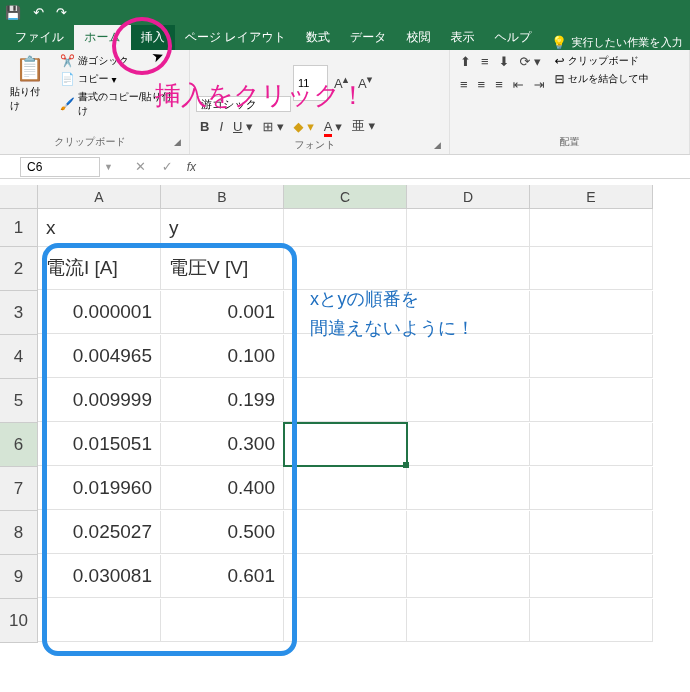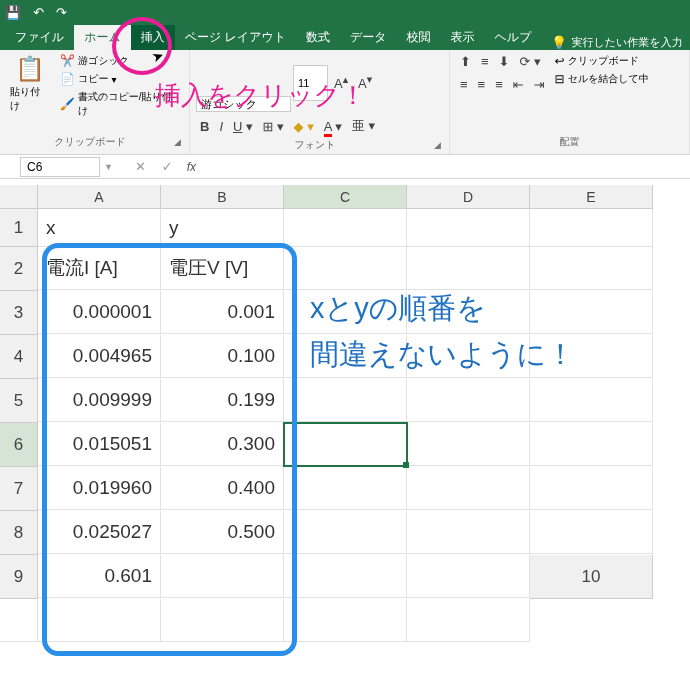--- a/index.html
+++ b/index.html
@@ -16,21 +16,21 @@
     .tab.highlighted { background: #0a5c36; color: #fff; position: relative; }
     .tell-me { color: #fff; font-size: 11px; display: flex; align-items: center; gap: 4px; margin-left: 10px; }
     .bulb { font-size: 13px; }
     
     
     .pink-circle { position: absolute; top: 17px; left: 112px; width: 60px; height: 58px; border: 4px solid #e91e95; border-radius: 50%; z-index: 100; pointer-events: none; }
     .cursor-arrow { position: absolute; top: 48px; left: 152px; font-size: 14px; color: #000; z-index: 101; transform: rotate(-20deg); }
     
     
     .annotation-1 { position: absolute; top: 78px; left: 155px; color: #e91e95; font-size: 26px; font-weight: 500; z-index: 102; }
-    .annotation-2 { position: absolute; top: 285px; left: 310px; color: #2070c0; font-size: 29px; font-weight: 500; z-index: 50; line-height: 1.6; }
+    .annotation-2 { position: absolute; top: 285px; left: 310px; color: #2070c0; font-size: 18px; font-weight: 500; z-index: 50; line-height: 1.6; }
     
     
     .ribbon { background: #f3f3f3; height: 105px; display: flex; border-bottom: 1px solid #d4d4d4; }
     .ribbon-group { border-right: 1px solid #e1e1e1; padding: 3px 6px; display: flex; flex-direction: column; justify-content: space-between; }
     .ribbon-group-label { font-size: 10px; color: #666; text-align: center; padding: 2px 0; }
     .ribbon-content { display: flex; gap: 4px; flex: 1; }
     .ribbon-btn-lg { display: flex; flex-direction: column; align-items: center; gap: 2px; padding: 2px 4px; cursor: pointer; }
     .ribbon-btn-lg .icon { font-size: 24px; }
     .ribbon-btn-lg .label { font-size: 10px; }
     .ribbon-col { display: flex; flex-direction: column; gap: 2px; }
@@ -252,20 +252,21 @@
   <div class="cell"></div>
 
   <div class="row-hdr">8</div>
   <div class="cell right">0.025027</div>
   <div class="cell right">0.500</div>
   <div class="cell"></div>
   <div class="cell"></div>
   <div class="cell"></div>
 
   <div class="row-hdr">9</div>
+  <div class="cell right">0.030081</div>
   <div class="cell right">0.601</div>
   <div class="cell"></div>
   <div class="cell"></div>
   <div class="cell"></div>
 
   <div class="row-hdr">10</div>
   <div class="cell"></div>
   <div class="cell"></div>
   <div class="cell"></div>
   <div class="cell"></div>

